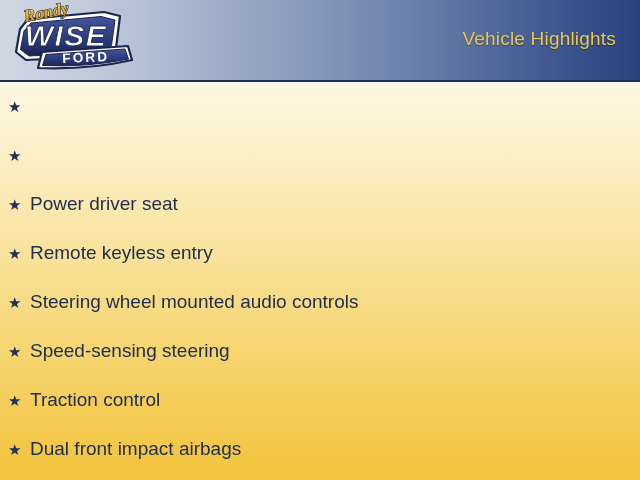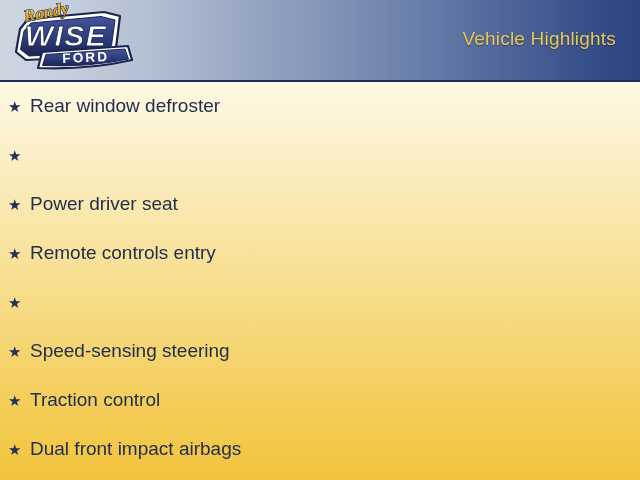--- a/index.html
+++ b/index.html
@@ -149,35 +149,35 @@
         </g>
       </svg>
     </div>
 
     <div class="header-title">Vehicle Highlights</div>
   </div>
 
   <ul class="features">
     <li class="feature-item">
       <span class="bullet-star">★</span>
-      <span class="feature-label">Rear window defroster</span>
     </li>
     <li class="feature-item">
       <span class="bullet-star">★</span>
     </li>
     <li class="feature-item">
       <span class="bullet-star">★</span>
       <span class="feature-label">Power driver seat</span>
     </li>
     <li class="feature-item">
       <span class="bullet-star">★</span>
-      <span class="feature-label">Remote controls entry</span>
+      <span class="feature-label">Remote keyless entry</span>
     </li>
     <li class="feature-item">
       <span class="bullet-star">★</span>
+      <span class="feature-label">Steering wheel mounted audio controls</span>
     </li>
     <li class="feature-item">
       <span class="bullet-star">★</span>
       <span class="feature-label">Speed-sensing steering</span>
     </li>
     <li class="feature-item">
       <span class="bullet-star">★</span>
       <span class="feature-label">Traction control</span>
     </li>
     <li class="feature-item">

